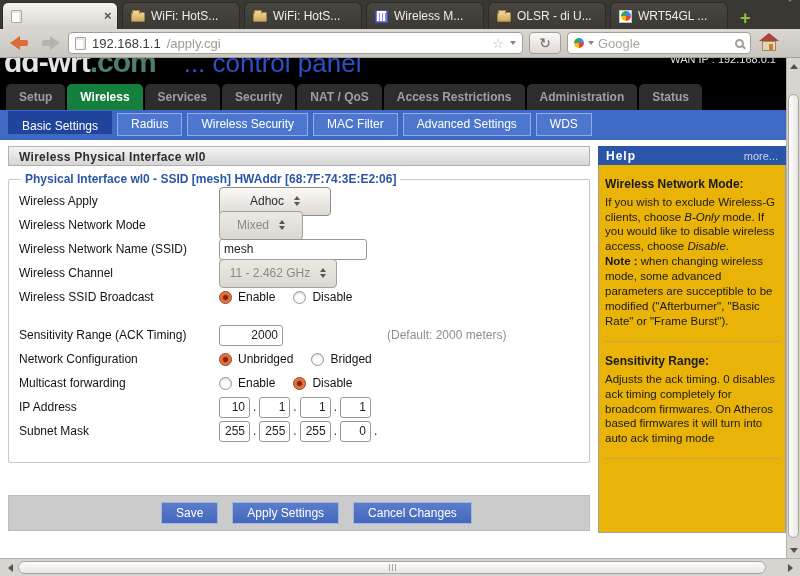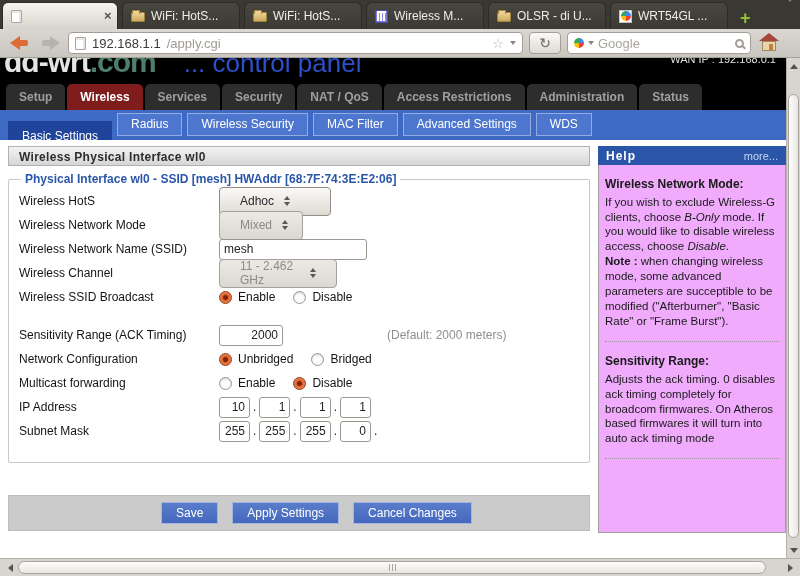--- a/index.html
+++ b/index.html
@@ -68,39 +68,39 @@
   .site { position:absolute; top:58px; left:0; width:786px; height:500px; background:#fff; }
   .site-header { position:relative; height:23px; background:#000; overflow:hidden; }
   .logo { position:absolute; top:-13px; left:4px; font-size:30px; font-weight:bold; letter-spacing:-1px; color:#e4e4e4; white-space:nowrap; }
   .logo-com { color:#4e7f6d; }
   .logo-tag { margin-left:28px; font-weight:normal; font-size:26px; letter-spacing:0; color:#2c50c8; }
   .wanip { position:absolute; top:-5px; right:10px; font-size:11px; color:#e0e0e0; }
 
   .mainnav { height:29px; background:#000; display:flex; align-items:flex-end; padding-left:6px; }
   .mtab { height:26px; line-height:26px; padding:0 13px; margin-right:2px; border-radius:5px 5px 0 0;
           background:#2d2d2d; color:#9f9f9f; font-size:12px; font-weight:bold; white-space:nowrap; }
-  .mtab.active { background:#7f1d1d; color:#fff; }
+  .mtab.active { background:#15803d; color:#fff; }
 
   .subnav { height:30px; background:#3f6ac4; display:flex; align-items:flex-start; padding-left:8px; }
   .stab { height:23px; line-height:21px; margin-top:3px; margin-right:5px; padding:0 13px;
           background:#4d77cf; border:1px solid #93aae2; color:#fff; font-size:12px; white-space:nowrap; }
-  .stab.active { height:23px; line-height:29px; margin-top:11px; background:#20449c; border-color:#20449c; }
+  .stab.active { height:23px; line-height:29px; margin-top:1px; background:#20449c; border-color:#20449c; }
 
   .content { position:relative; height:418px; background:#fff; }
   .leftcol { position:absolute; left:8px; top:6px; width:582px; }
   .section-bar { height:20px; background:linear-gradient(#f2f2f2,#d6d6d6); border:1px solid #b0b0b0;
                  font-size:12px; font-weight:bold; letter-spacing:.3px; color:#2e2e2e; padding:3px 0 0 10px; }
   fieldset.iface { margin-top:6px; border:1px solid #c8c8c8; border-radius:2px; padding:2px 10px 18px; }
   legend.iface-legend { font-size:12px; font-weight:bold; color:#2a56a8; padding:0 4px; margin-left:2px; }
   .row { display:flex; align-items:center; height:22px; margin:2px 0; }
   .row.gap { margin-top:16px; }
   .fl { width:200px; font-size:12px; color:#141414; flex:none; }
-  .gtkselect { display:inline-flex; align-items:center; justify-content:flex-start; height:29px;
+  .gtkselect { display:inline-flex; align-items:center; justify-content:center; height:29px;
                border:1px solid #918d86; border-radius:4px; background:linear-gradient(#fbfaf8,#dedad3);
-               padding:0 20px; font-size:12px; color:#2a2a2a; }
+               padding:0 0; font-size:12px; color:#2a2a2a; }
   .gtkselect.disabled { color:#8e8a84; background:linear-gradient(#ece9e4,#dcd8d1); border-color:#a5a19a; }
   .w112 { width:112px; } .w84 { width:84px; } .w118 { width:118px; }
   .spin { display:flex; flex-direction:column; align-items:center; gap:2px; margin-left:10px; }
   .tri-up-s { width:0; height:0; border-left:3px solid transparent; border-right:3px solid transparent; border-bottom:4px solid #5a574e; }
   .tri-dn-s { width:0; height:0; border-left:3px solid transparent; border-right:3px solid transparent; border-top:4px solid #5a574e; }
   .txt { height:21px; border:1px solid #9b978f; border-radius:3px; padding:0 4px; font-family:inherit; font-size:12px; color:#222; background:#fff; }
   .w148 { width:148px; } .w64 { width:64px; text-align:right; }
   .oct { width:31px; text-align:right; }
   .dot { font-size:12px; color:#222; margin:0 3px; }
   .note { font-size:12px; color:#8f8f8f; margin-left:104px; white-space:nowrap; }
@@ -112,21 +112,21 @@
   .button-bar { margin-top:32px; height:36px; background:#cbcbcb; border:1px solid #bdbdbd;
                 display:flex; align-items:center; padding-left:152px; gap:14px; }
   .btn { background:linear-gradient(#5a7ccb,#4468bd); border:1px solid #a3b4e0; color:#fff;
          font-family:inherit; font-size:12px; padding:3px 14px; white-space:nowrap; }
 
   .help { position:absolute; left:598px; top:6px; width:188px; }
   .help-header { height:19px; background:#2b55a8; color:#fff; display:flex; justify-content:space-between;
                  align-items:center; padding:0 8px; font-size:12px; }
   .help-title { font-weight:bold; letter-spacing:1px; }
   .help-more { color:#c8d6f2; font-size:11px; }
-  .help-body { border:1px solid #a0a0a0; border-top:none; background:#f0abfc; padding:8px 6px; min-height:368px;
+  .help-body { border:1px solid #a0a0a0; border-top:none; background:#eab308; padding:8px 6px; min-height:368px;
                font-size:11.5px; color:#1a1a1a; line-height:1.3; }
   .help-body p { margin:0; }
   .h-title { font-weight:bold; font-size:12px; margin:4px 0 2px !important; }
   .dotted { border-top:1px dotted #999; margin:12px 0; }
 
   
   .vscroll { position:absolute; top:58px; right:0; width:14px; height:500px; background:#d8d4cf; border-left:1px solid #b5b1aa; }
   .sb-btn { position:absolute; left:0; width:13px; height:16px; display:grid; place-items:center; }
   .vup { top:0; } .vdown { bottom:0; }
   .tri-n { width:0; height:0; border-left:4px solid transparent; border-right:4px solid transparent; border-bottom:5px solid #56534c; }
@@ -235,21 +235,21 @@
   </div>
 
   <div class="content">
     <div class="leftcol">
       <div class="section-bar">Wireless Physical Interface wl0</div>
 
       <fieldset class="iface">
         <legend class="iface-legend">Physical Interface wl0 - SSID [mesh] HWAddr [68:7F:74:3E:E2:06]</legend>
 
         <div class="row">
-          <span class="fl">Wireless HotS</span>
+          <span class="fl">Wireless Apply</span>
           <span class="gtkselect w112">
             <span>Adhoc</span>
             <span class="spin">
                 <span class="tri-up-s"></span>
                 <span class="tri-dn-s"></span>
               </span>
           </span>
         </div>
 
         <div class="row">

